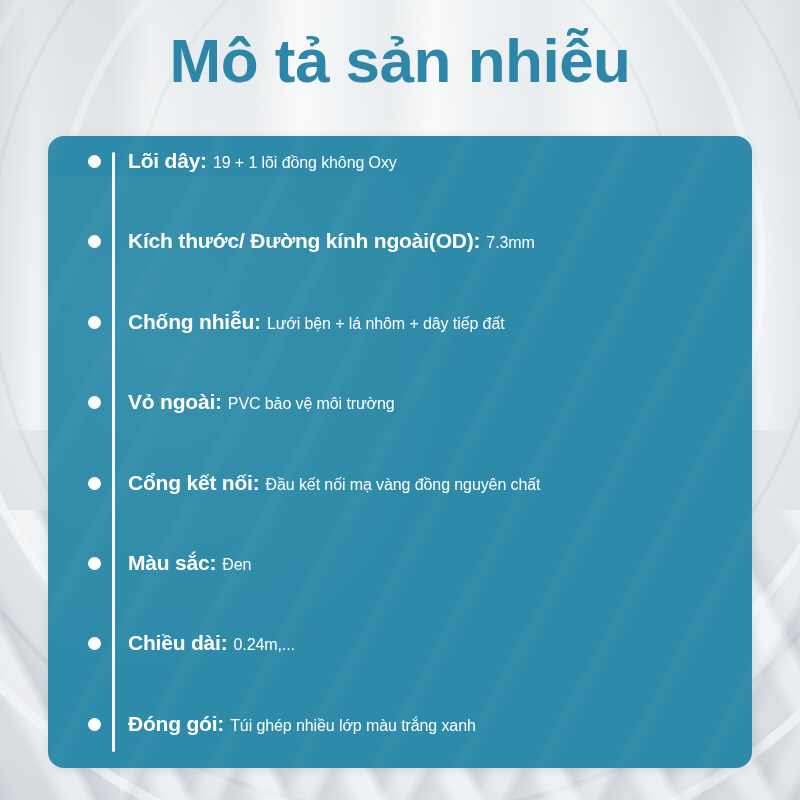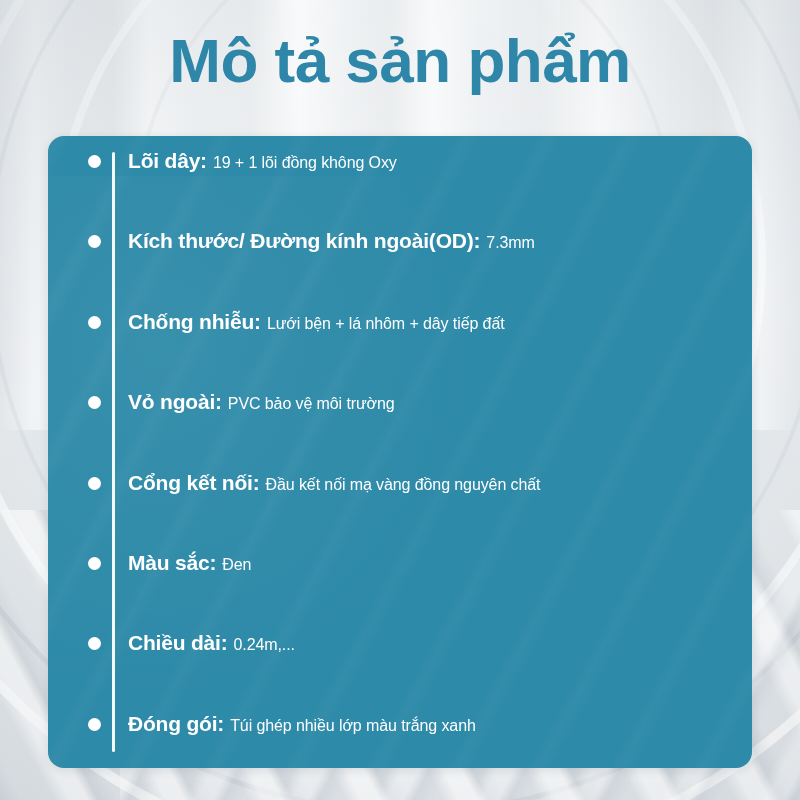--- a/index.html
+++ b/index.html
@@ -233,21 +233,21 @@
   <div class="bg-layer arch arch-3"></div>
   <div class="bg-layer arch arch-6"></div>
   <div class="bg-layer arch arch-5"></div>
   <div class="bg-layer bg-wedge-l"></div>
   <div class="bg-layer bg-wedge-r"></div>
   <div class="bg-layer bg-fan"></div>
   <div class="bg-layer bg-floor"></div>
   <div class="bg-layer bg-floor-2"></div>
   <div class="bg-layer bg-vignette"></div>
 
-  <div id="title">Mô tả sản phẩm</div>
+  <div id="title">Mô tả sản nhiễu</div>
 
   <div id="card">
     <div id="rule"></div>
     <div id="rows">
         <div class="row" style="top: 13px;">
           <span class="bullet" style="top: 6px;"></span>
           <span class="row-text" style="top: 0px; height: 26px;">
             <span class="label">Lõi dây:</span>
             <span class="value">19 + 1 lõi đồng không Oxy</span>
           </span>

